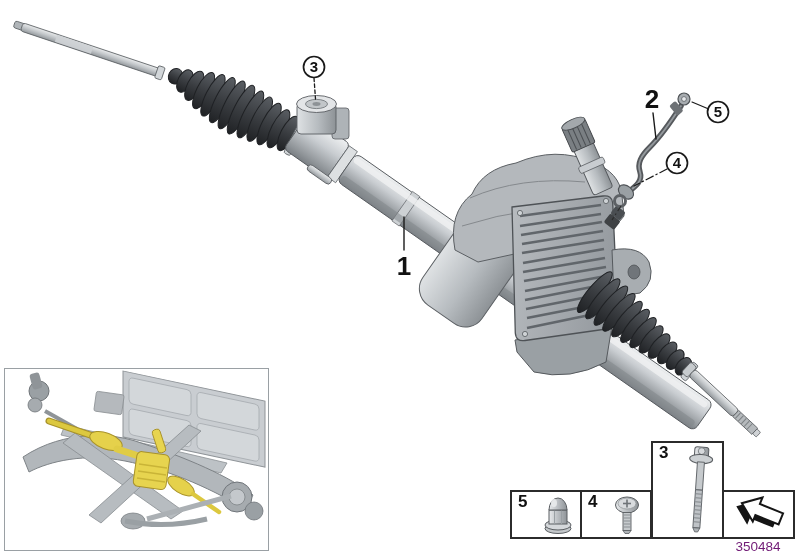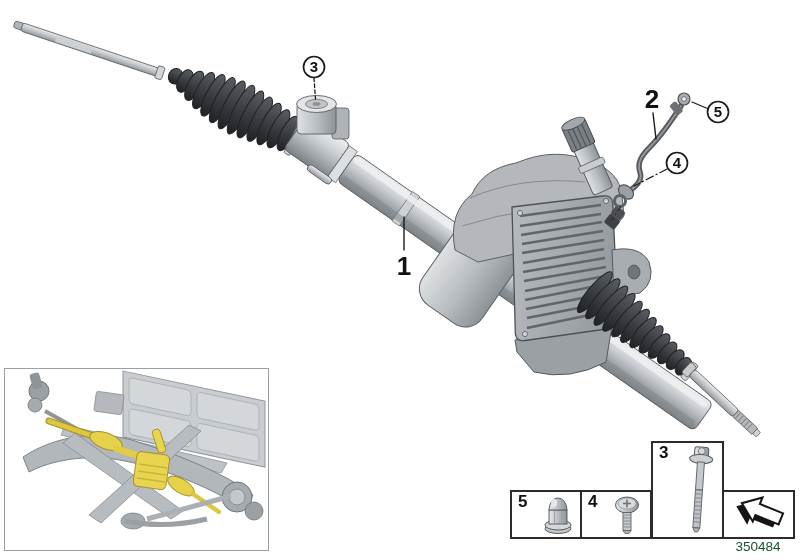--- a/index.html
+++ b/index.html
@@ -8,21 +8,21 @@
          font-family:"Liberation Sans", sans-serif;}
   .abs{position:absolute;}
   svg text{font-family:"Liberation Sans", sans-serif;}
   .thumb-box{left:4px;top:368px;width:265px;height:183px;border:1px solid #9aa0a4;background:#fff;box-sizing:border-box;}
   .legend-cell{border:2px solid #2b2b2b;background:#fff;box-sizing:border-box;}
   .cell-num{position:absolute;top:1px;left:6px;font-weight:bold;font-size:17px;color:#111;line-height:1.1;}
   .cell-3{left:651px;top:441px;width:73px;height:98px;}
   .cell-5{left:510px;top:490px;width:72px;height:49px;}
   .cell-4{left:580px;top:490px;width:72px;height:49px;}
   .cell-arrow{left:722px;top:490px;width:73px;height:49px;}
-  .drawing-number{left:718px;top:539px;width:80px;text-align:center;font-size:13.5px;color:#14532d;}
+  .drawing-number{left:718px;top:539px;width:80px;text-align:center;font-size:13.5px;color:#701a75;}
 </style>
 </head>
 <body>
 
 <div class="stage">
 
   <svg class="abs" style="left:0;top:0" width="800" height="560" viewBox="0 0 800 560">
     <defs>
       <linearGradient id="gMet" x1="0" y1="0" x2="0" y2="1">
         <stop offset="0" stop-color="#e9ebec"></stop>

